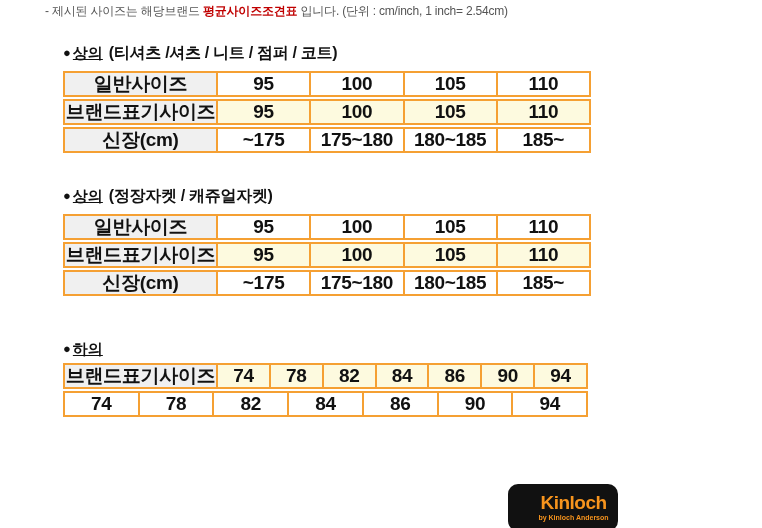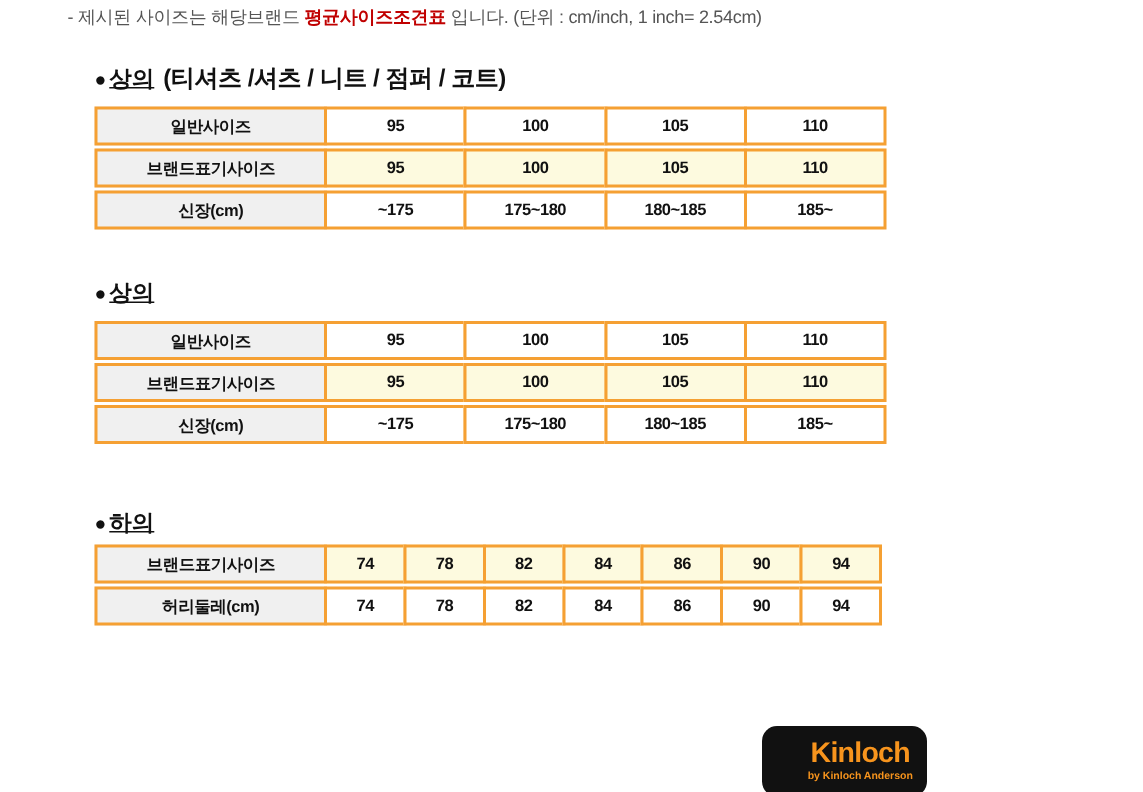--- a/index.html
+++ b/index.html
@@ -27,21 +27,21 @@
   .sec-sub{font-size:16px;font-weight:bold;margin-left:6px;line-height:18px;letter-spacing:-0.3px;}
   .size-table{display:flex;flex-direction:column;}
   .w528{width:528px;}
   .w525{width:525px;}
   .trow{display:flex;}
   .trow + .trow{margin-top:2px;}
   .tcell{
     box-sizing:border-box;height:26px;
     border:2px solid var(--accent-orange,#F5A033);
     display:flex;align-items:center;justify-content:center;
-    font-size:11px;font-weight:bold;color:#111;background:#fff;
+    font-size:19px;font-weight:bold;color:#111;background:#fff;
     letter-spacing:-0.3px;
   }
   .tcell + .tcell{margin-left:-2px;}
   .thead{width:155px;flex:none;background:var(--header-gray,#F0F0F0);}
   .tdata{flex:1;}
   .tdata.yellow{background:var(--row-yellow,#FDFADF);}
   .logo{
     position:absolute;left:508px;top:484px;width:89px;height:47px;
     background:var(--logo-black,#111111);border-radius:10px;
     display:flex;flex-direction:column;align-items:center;justify-content:center;padding-left:21px;
@@ -90,20 +90,21 @@
           <div class="tcell tdata">180~185</div>
           <div class="tcell tdata">185~</div>
         </div>
       </div>
   </div>
 
   <div class="section sec2">
     <div class="sec-title">
       <span class="bullet">●</span>
       <span class="sec-name">상의</span>
+      <span class="sec-sub">(정장자켓 / 캐쥬얼자켓)</span>
     </div>
     <div class="size-table w528">
         <div class="trow">
           <div class="tcell thead">일반사이즈</div>
           <div class="tcell tdata">95</div>
           <div class="tcell tdata">100</div>
           <div class="tcell tdata">105</div>
           <div class="tcell tdata">110</div>
         </div>
         <div class="trow">
@@ -134,21 +135,20 @@
           <div class="tcell thead">브랜드표기사이즈</div>
           <div class="tcell tdata yellow">74</div>
           <div class="tcell tdata yellow">78</div>
           <div class="tcell tdata yellow">82</div>
           <div class="tcell tdata yellow">84</div>
           <div class="tcell tdata yellow">86</div>
           <div class="tcell tdata yellow">90</div>
           <div class="tcell tdata yellow">94</div>
         </div>
         <div class="trow">
-          <div class="tcell thead">허리둘레(cm)</div>
           <div class="tcell tdata">74</div>
           <div class="tcell tdata">78</div>
           <div class="tcell tdata">82</div>
           <div class="tcell tdata">84</div>
           <div class="tcell tdata">86</div>
           <div class="tcell tdata">90</div>
           <div class="tcell tdata">94</div>
         </div>
       </div>
   </div>

